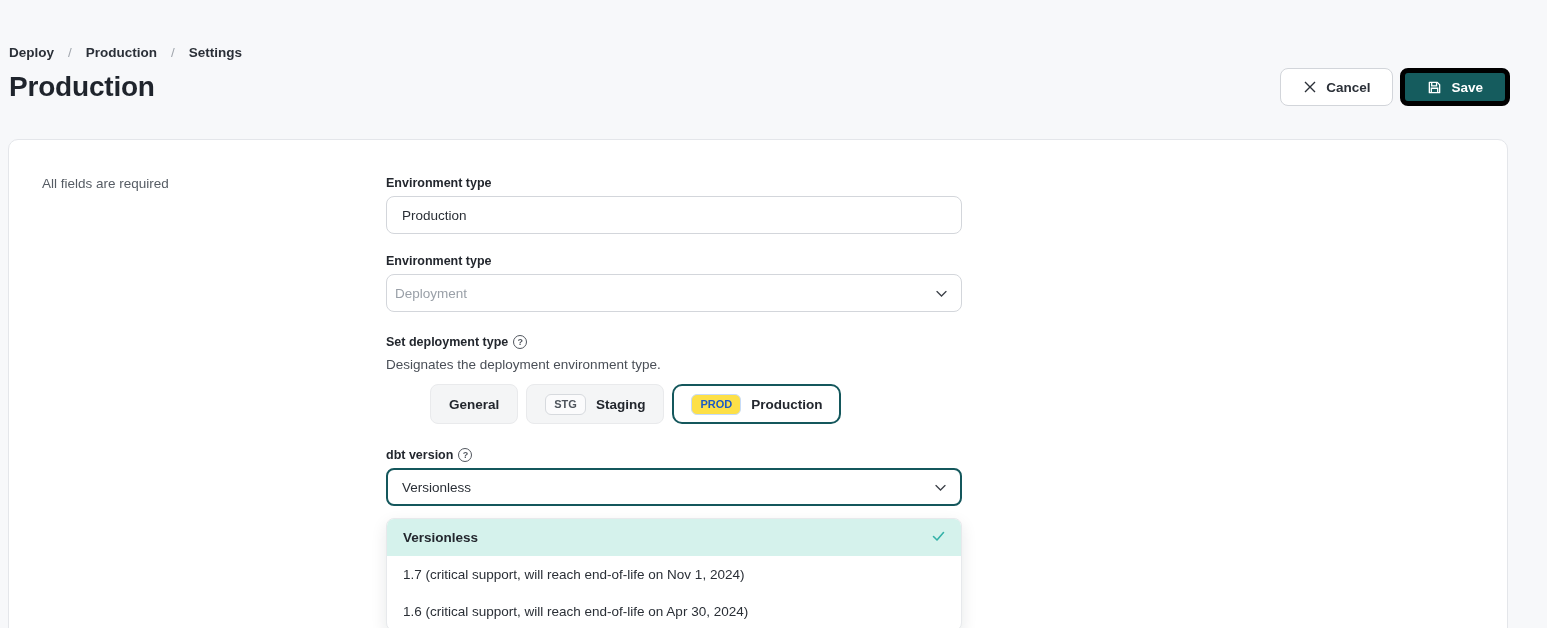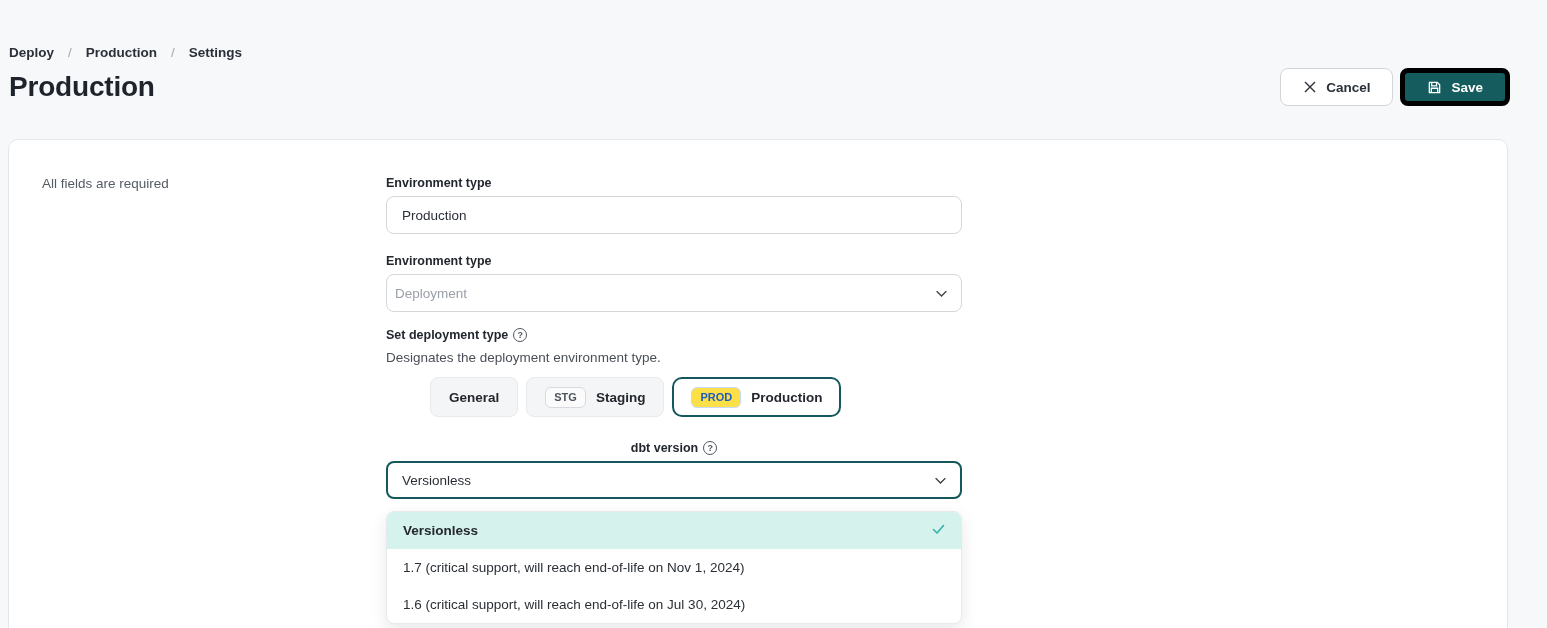--- a/index.html
+++ b/index.html
@@ -72,22 +72,22 @@
     font-size: 13.5px; background: #FFFFFF; cursor: pointer;
   }
   .select.disabled { color: #9AA0A8; }
   .select.open { border: 2px solid #14575C; color: #2A2F36; padding: 0 14px; }
   .chevron { position: absolute; right: 14px; top: 50%; transform: translateY(-50%); }
 
   .helper-text { font-size: 13.5px; line-height: 20px; color: #42474E; margin-top: 9px; }
   .field-desc { font-size: 13.5px; line-height: 20px; color: #4A4F57; margin: 0 0 9px 0; }
 
   .mt20 { margin-top: 20px; }
-  .mt16 { margin-top: 16px; }
-  .mt24 { margin-top: 24px; justify-content: center; }
+  .mt16 { margin-top: 23px; }
+  .mt24 { margin-top: 24px; }
 
   
   .seg-row { display: flex; gap: 8px; align-items: stretch; padding-left: 44px; }
   .seg-btn {
     display: inline-flex; align-items: center; gap: 10px;
     height: 40px; padding: 0 18px;
     background: #F4F5F6; border: 1px solid #E9EAEC; border-radius: 8px;
     font-family: "Liberation Sans", sans-serif;
     font-size: 13.5px; font-weight: 700; color: #23272E; cursor: pointer;
   }
@@ -216,18 +216,18 @@
         <span>
           <svg width="13" height="11" viewBox="0 0 13 11">
               <path d="M1.5 5.5 L5 9 L11.5 1.5" fill="none" stroke="#35B2A8" stroke-width="1.6" stroke-linecap="round" stroke-linejoin="round"></path>
             </svg>
         </span>
       </div>
       <div class="opt">
         <span>1.7 (critical support, will reach end-of-life on Nov 1, 2024)</span>
       </div>
       <div class="opt">
-        <span>1.6 (critical support, will reach end-of-life on Jul 30, 2024)</span>
+        <span>1.6 (critical support, will reach end-of-life on Apr 30, 2024)</span>
       </div>
     </div>
 
   </div>
 </div>
 
 </body></html>

